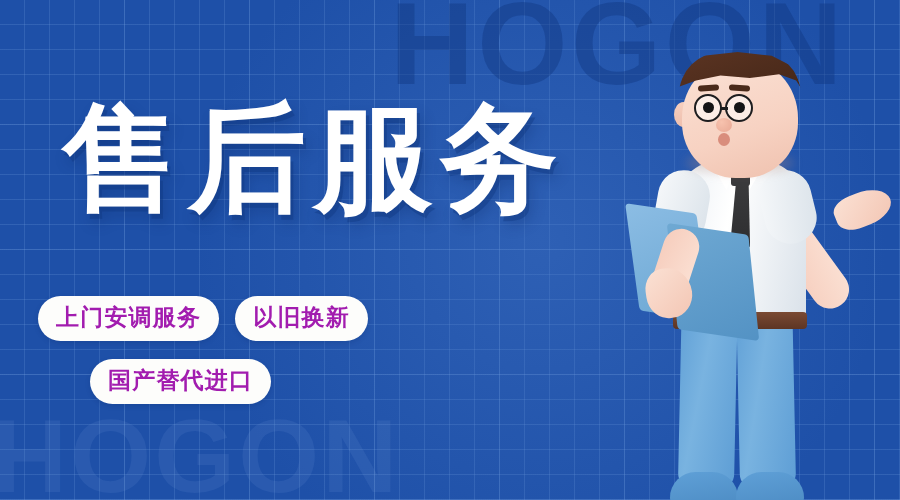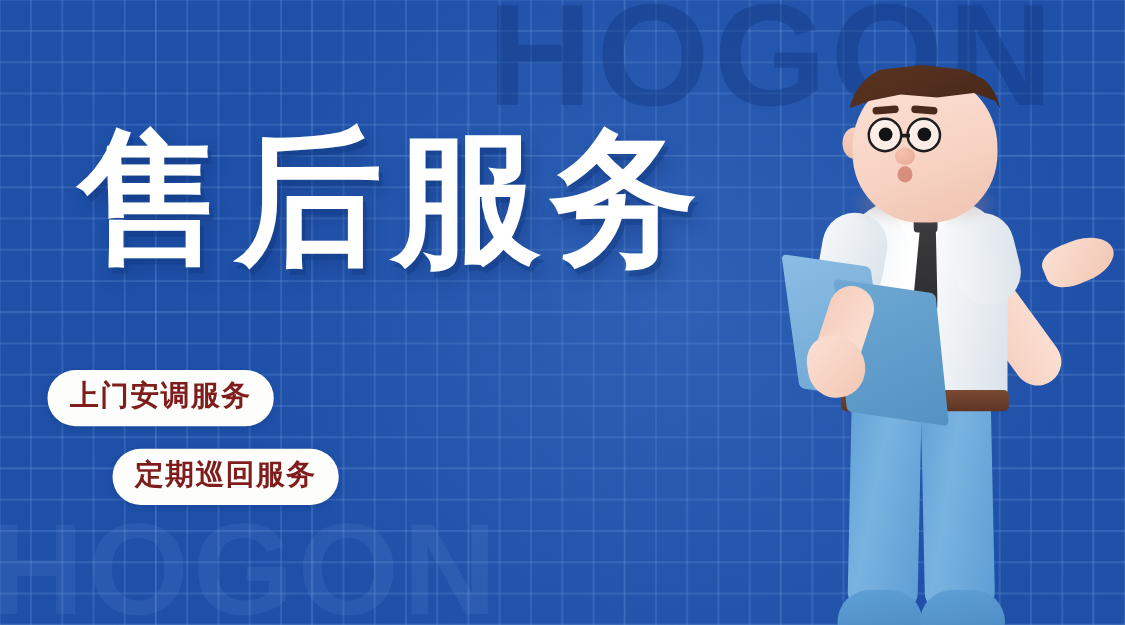--- a/index.html
+++ b/index.html
@@ -80,21 +80,21 @@
     font-family:"DejaVu Sans","Liberation Sans",sans-serif;
   }
 
   
   .pill-rows { position:absolute; left:38px; top:296px; }
   .pill-row { display:flex; align-items:center; }
   .pill-row.row-1 { margin-left:0; }
   .pill-row.row-2 { margin-top:18px; margin-left:52px; }
   .pill {
     background:#fdfdfb;
-    color:#7f1d1d;
+    color:#a21caf;
     font-weight:800;
     font-size:23px;
     letter-spacing:1.2px;
     border-radius:999px;
     padding:7px 18px 9px;
     margin-right:16px;
     white-space:nowrap;
     box-shadow:0 2px 5px rgba(8,36,94,0.18);
     font-family:"DejaVu Sans","Liberation Sans",sans-serif;
     line-height:1.25;
@@ -318,23 +318,24 @@
   <div class="glow"></div>
 
   <div class="watermark wm-top">HOGON</div>
   <div class="watermark wm-bottom">HOGON</div>
 
   <div class="title">售后服务</div>
 
   <div class="pill-rows">
     <div class="pill-row row-1">
       <div class="pill">上门安调服务</div>
+      <div class="pill">以旧换新</div>
     </div>
     <div class="pill-row row-2">
-      <div class="pill">定期巡回服务</div>
+      <div class="pill">国产替代进口</div>
     </div>
   </div>
 
   <div class="character">
     <div class="ch leg left"></div>
     <div class="ch leg right"></div>
     <div class="ch shoe left"></div>
     <div class="ch shoe right"></div>
 
     <div class="ch arm right"></div>

